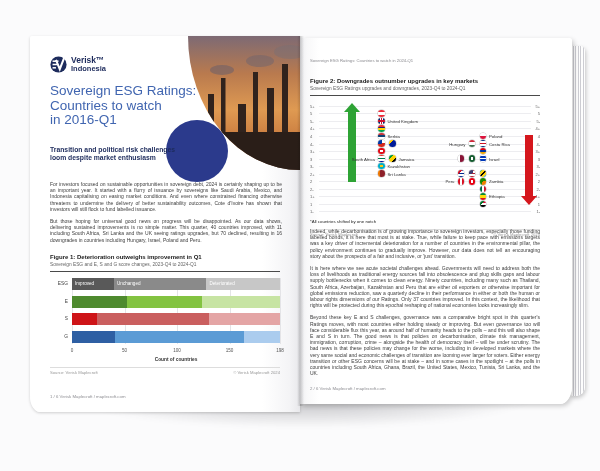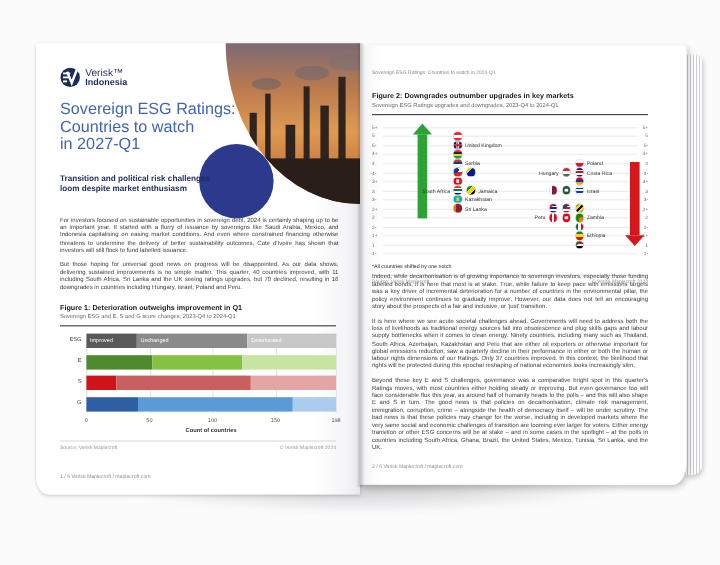--- a/index.html
+++ b/index.html
@@ -15,21 +15,21 @@
     background:linear-gradient(90deg,#ececef 0%,#f8f8f9 2.5%,#ffffff 7%);
     border-radius:0 3px 12px 0 / 0 3px 18px 0;box-shadow:2px 2px 5px rgba(0,0,0,.2);}
   .page-stack{position:absolute;left:571px;top:46px;width:14px;height:350px;
     background:repeating-linear-gradient(90deg,#fdfdfd 0 1.5px,#ccccd2 1.5px 2.5px);
     border-radius:0 5px 9px 2px;box-shadow:1px 2px 4px rgba(0,0,0,.22);}
   .spine{position:absolute;left:297px;top:36px;width:7px;height:370px;z-index:6;
     background:linear-gradient(90deg,rgba(0,0,0,0),rgba(0,0,0,.16) 50%,rgba(0,0,0,0));}
 
   
   .logo{position:absolute;left:20px;top:20px;display:flex;align-items:center;gap:4px;z-index:3;}
-  .logo-l1{font-size:8.5px;font-weight:normal;color:#1d2b5c;line-height:9px;}
+  .logo-l1{font-size:8.5px;font-weight:bold;color:#1d2b5c;line-height:9px;}
   .logo-l2{font-size:7.5px;font-weight:bold;color:#1d2b5c;line-height:8px;}
   .hero{position:absolute;top:0;right:0;width:112px;height:134px;z-index:1;
     border-radius:0 0 0 100%;overflow:hidden;
     background:linear-gradient(180deg,#7d6a74 0%,#b97a4e 28%,#df9a52 55%,#c87a3e 78%,#5a3a28 100%);}
   .navy-circle{position:absolute;left:136px;top:84px;width:62px;height:62px;border-radius:50%;
     background:#2b3a8c;z-index:2;}
   .title{position:absolute;left:20px;top:48px;width:200px;margin:0;z-index:3;
     font-size:13.5px;line-height:14.6px;font-weight:500;color:#4065b0;white-space:pre-line;}
   .subtitle{position:absolute;left:20px;top:110px;width:200px;margin:0;z-index:3;
     font-size:6.8px;line-height:8px;font-weight:bold;color:#1d2b5c;white-space:pre-line;}
@@ -114,21 +114,21 @@
         <rect x="65" y="36" width="5" height="66" fill="#30231d"></rect>
         <rect x="79" y="52" width="7" height="50" fill="#30231d"></rect>
         <rect x="94" y="28" width="6" height="74" fill="#30231d"></rect>
         <rect x="6" y="96" width="106" height="38" fill="#2a1e18"></rect>
       </svg>
     </div>
     <div class="navy-circle"></div>
 
     <h1 class="title">Sovereign ESG Ratings:
 Countries to watch
-in 2027-Q1</h1>
+in 2016-Q1</h1>
     <h2 class="subtitle">Transition and political risk challenges
 loom despite market enthusiasm</h2>
 
     <div class="body-copy left-copy">
       <p>For investors focused on sustainable opportunities in sovereign debt, 2024 is certainly shaping up to be an important year. It started with a flurry of issuance by sovereigns like Saudi Arabia, Mexico, and Indonesia capitalising on easing market conditions. And even where constrained financing otherwise threatens to undermine the delivery of better sustainability outcomes, Cote d'Ivoire has shown that investors will still flock to fund labelled issuance.</p>
       <p>But those hoping for universal good news on progress will be disappointed. As our data shows, delivering sustained improvements is no simple matter. This quarter, 40 countries improved, with 11 including South Africa, Sri Lanka and the UK seeing ratings upgrades, but 70 declined, resulting in 16 downgrades in countries including Hungary, Israel, Poland and Peru.</p>
     </div>
 
     <div class="fig fig1">
       <div class="fig-title">Figure 1: Deterioration outweighs improvement in Q1</div>

